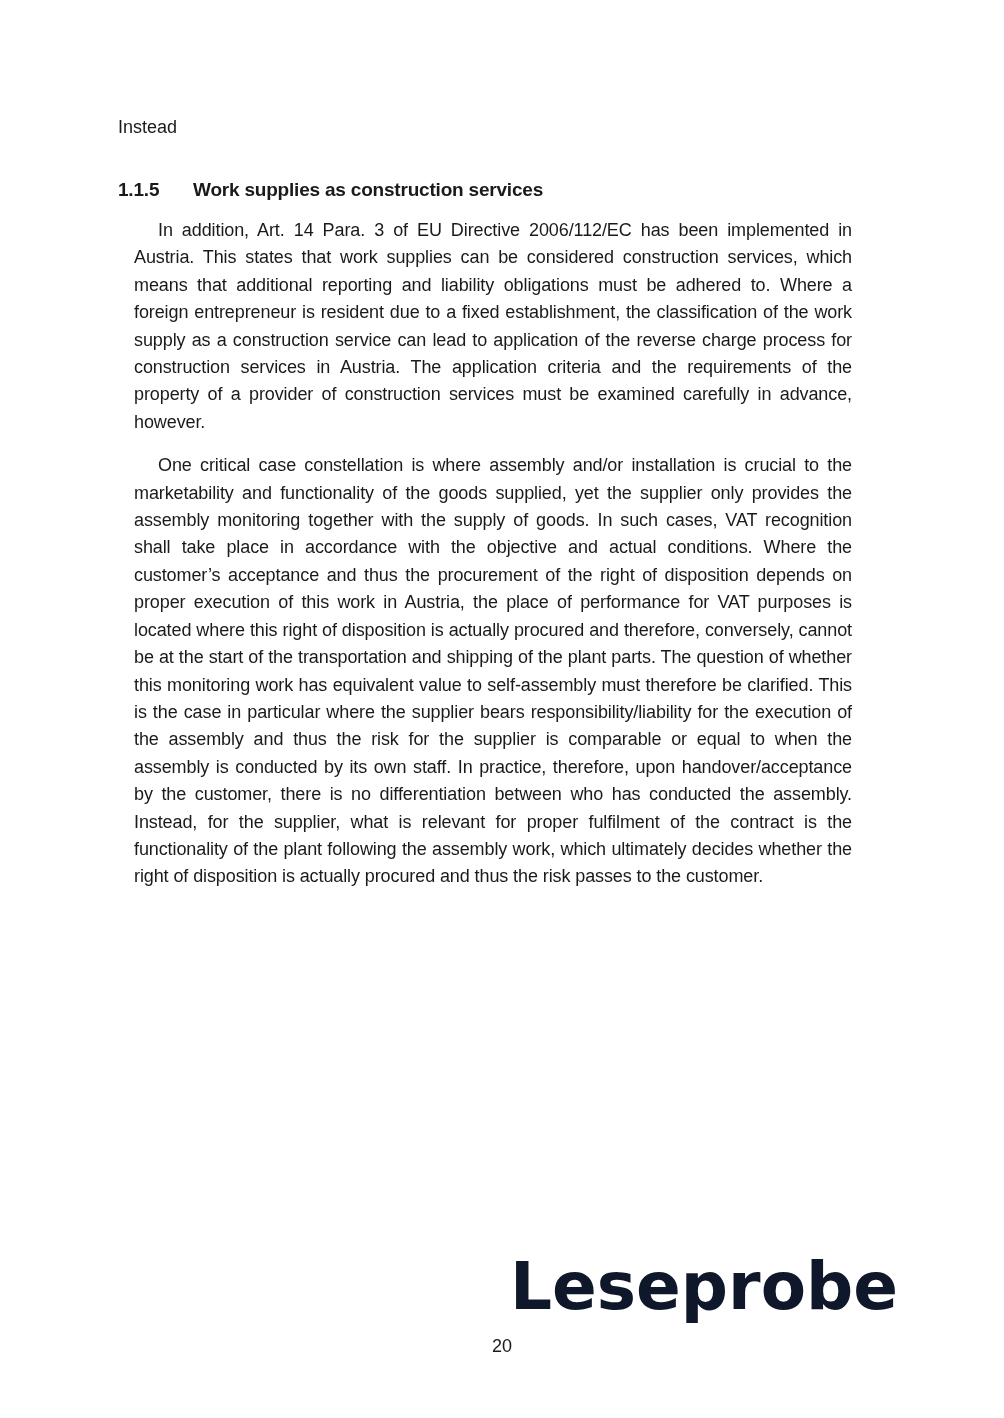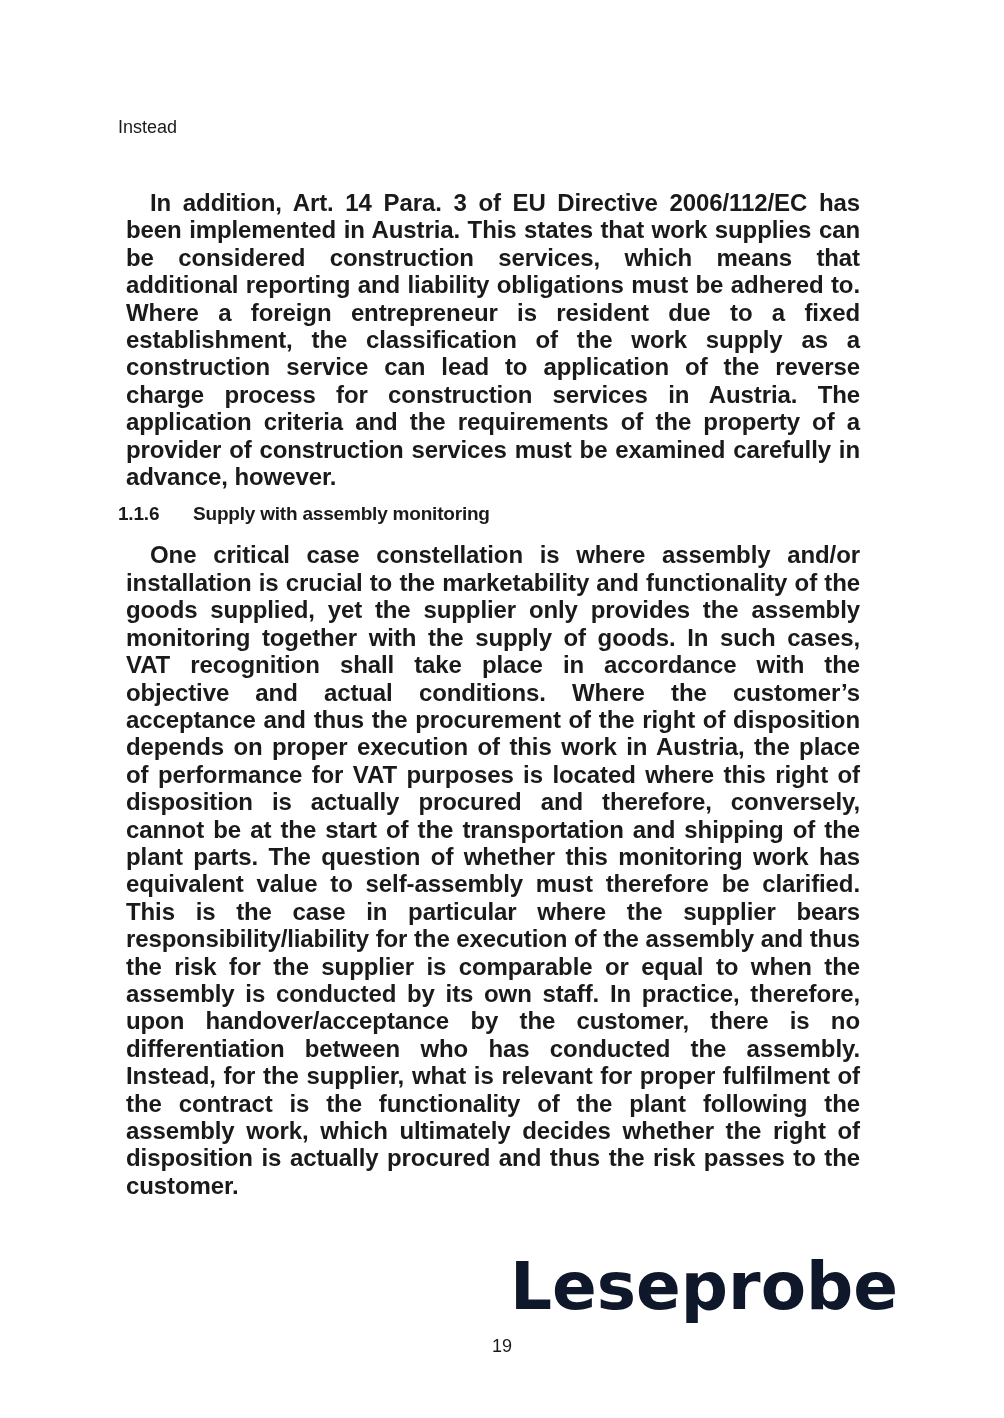--- a/index.html
+++ b/index.html
@@ -2,38 +2,38 @@
 <html><head>
 <meta charset="utf-8">
 <style>
   html, body { margin: 0; padding: 0; background: #ffffff; }
   body { width: 1004px; height: 1418px; position: relative; overflow: hidden;
          font-family: "Liberation Sans", "DejaVu Sans", sans-serif; color: #1a1a1a; }
   .running-head { position: absolute; left: 118px; top: 117px; font-size: 18px; }
   .content { position: absolute; left: 118px; top: 176px; width: 750px; }
   h2 { margin: 0; font-size: 19px; font-weight: bold; letter-spacing: -0.2px; display: flex; height: 28px; align-items: center; }
   h2 .num { width: 75px; }
-  .para { margin: 8px; font-size: 24px; line-height: 27.4px; text-align: justify; text-indent: 24px; letter-spacing: -0.1px; font-weight: bold; }
+  .para { margin: 16px; font-size: 18px; line-height: 27.4px; text-align: justify; text-indent: 24px; letter-spacing: -0.1px; }
   .p1 { margin-top: 13px; }
   .h2b { margin-top: 10px; }
   .p2 { margin-top: 13px; }
   .watermark { position: absolute; left: 510px; top: 1248px; font-family: "DejaVu Sans", sans-serif;
                font-weight: bold; font-size: 66px; color: #0f172a; letter-spacing: 0px; }
   .page-num { position: absolute; left: 0; width: 1004px; top: 1336px; text-align: center; font-size: 18px; }
 </style>
 </head>
 <body>
 
 <div class="running-head">Instead</div>
 
 <div class="content">
+  <h2>
+    <span class="num">1.1.5</span>
+    <span>Work supplies as construction services</span>
+  </h2>
   <p class="para p1">In addition, Art. 14 Para. 3 of  EU Directive 2006/112/EC has been implemented in Austria. This states that work supplies can be considered construction services, which means that additional reporting and liability obligations must be adhered to. Where a foreign entrepreneur is resident due to a fixed establishment, the classification of the work supply as a construction service can lead to application of the reverse charge process for construction services in Austria. The application criteria and the requirements of the property of a provider of construction services must be examined carefully in advance, however.</p>
 
-  <h2 class="h2b">
-    <span class="num">1.1.6</span>
-    <span>Supply with assembly monitoring</span>
-  </h2>
   <p class="para p2">One critical case constellation is where assembly and/or installation is crucial to the marketability and functionality of the goods supplied, yet the supplier only provides the assembly monitoring together with the supply of goods. In such cases, VAT recognition shall take place in accordance with the objective and actual conditions. Where the customer’s acceptance and thus the procurement of the right of disposition depends on proper execution of this work in Austria, the place of performance for VAT purposes is located where this right of disposition is actually procured and therefore, conversely, cannot be at the start of the transportation and shipping of the plant parts. The question of whether this monitoring work has equivalent value to self-assembly must therefore be clarified. This is the case in particular where the supplier bears responsibility/liability for the execution of the assembly and thus the risk for the supplier is comparable or equal to when the assembly is conducted by its own staff. In practice, therefore, upon handover/acceptance by the customer, there is no differentiation between who has conducted the assembly. Instead, for the supplier, what is relevant for proper fulfilment of the contract is the functionality of the plant following the assembly work, which ultimately decides whether the right of disposition is actually procured and thus the risk passes to the customer.</p>
 </div>
 
 <div class="watermark">Leseprobe</div>
 
-<div class="page-num">19</div>
+<div class="page-num">20</div>
 
 </body></html>

